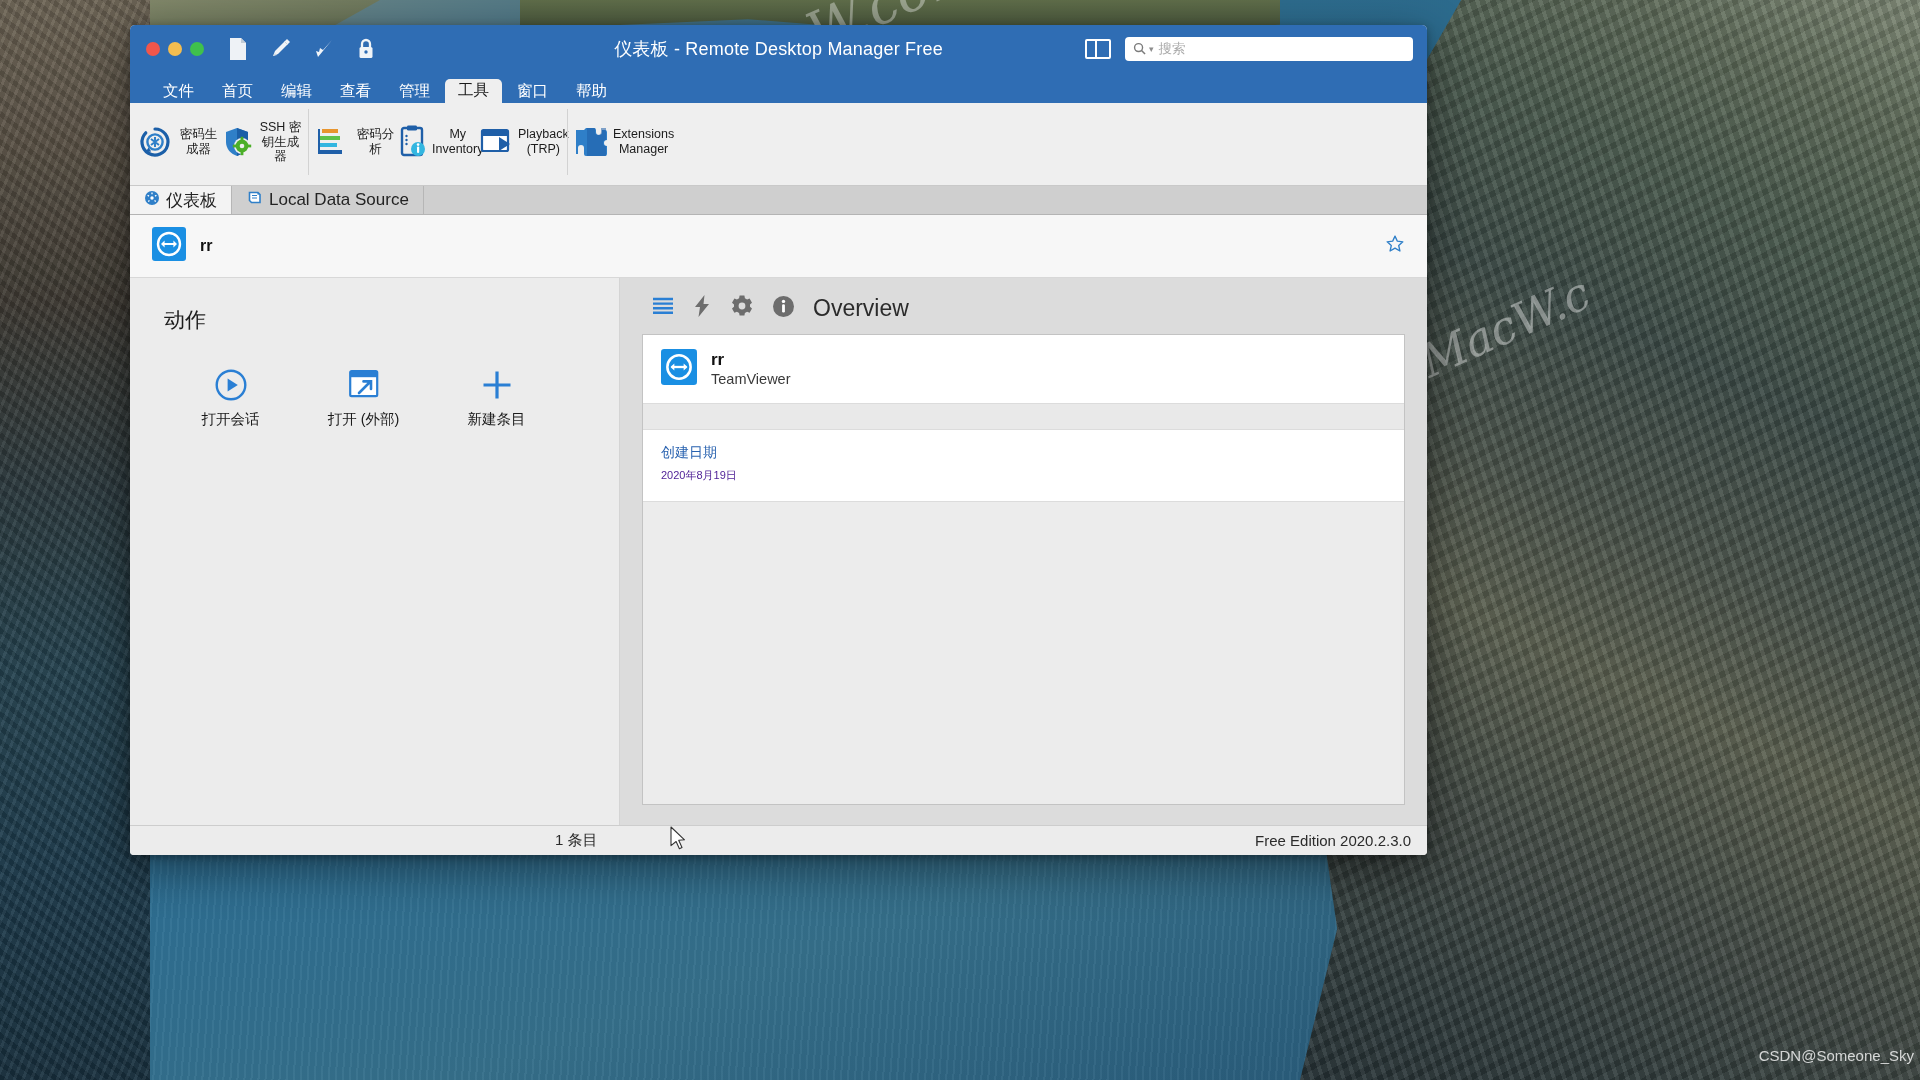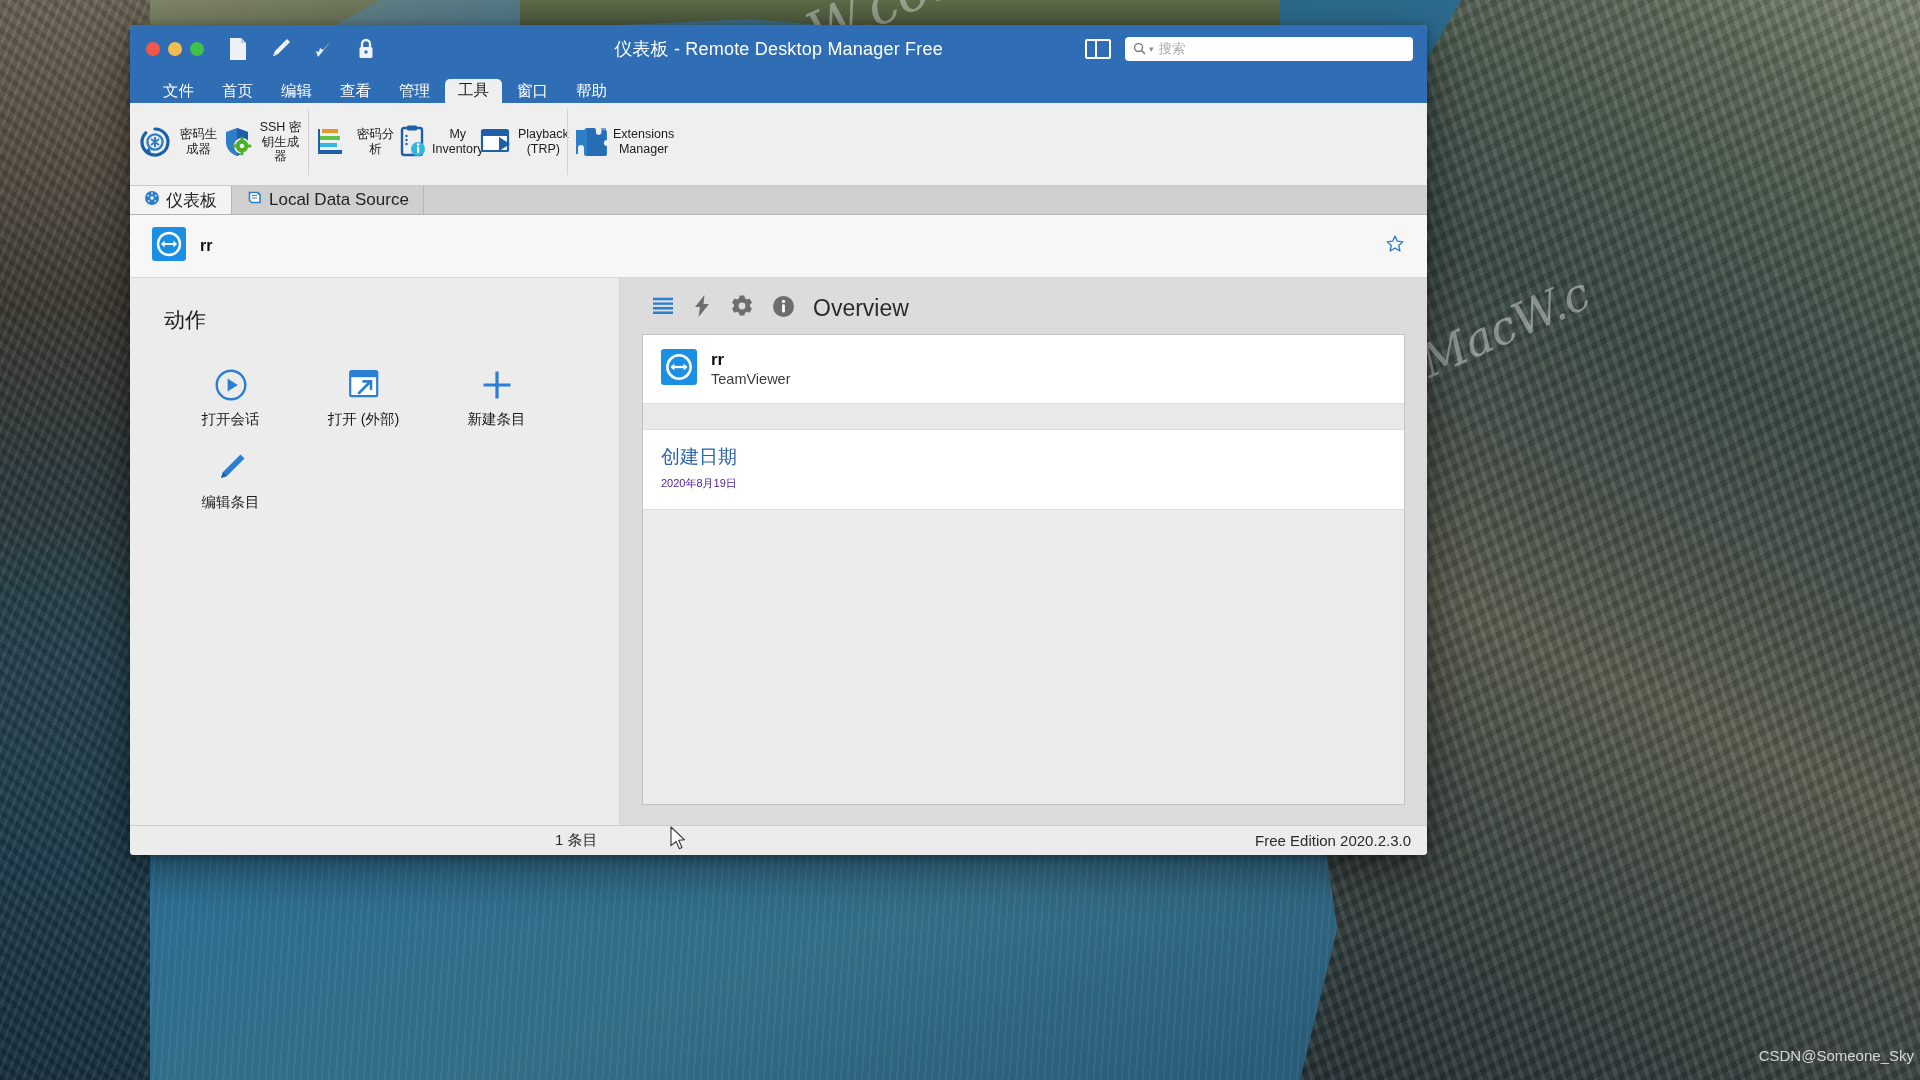--- a/index.html
+++ b/index.html
@@ -210,21 +210,21 @@
   .card-row-head {
     background:#ffffff; padding: 14px 18px; display:flex; align-items:center; gap: 14px;
     border-bottom: 1px solid #dcdcdc;
   }
   .card-row-head .chead-name { font-size: 17px; font-weight:bold; color:#111; line-height:1.25; }
   .card-row-head .chead-sub { font-size: 14.5px; color:#3a3a3a; line-height:1.3; }
   .card-gap { height: 26px; background:#e9e9e9; border-bottom: 1px solid #dcdcdc; }
   .card-row-field {
     background:#ffffff; padding: 14px 18px 18px; border-bottom: 1px solid #dcdcdc;
   }
-  .card-row-field .flabel { font-size: 19px; color:#2a63b0; margin-bottom: 6px; }
+  .card-row-field .flabel { font-size: 14px; color:#2a63b0; margin-bottom: 6px; }
   .card-row-field .fvalue { font-size: 11px; color:#4c1d95; }
   .card-filler { flex:1; background:#ececec; }
 
   
   #statusbar {
     height: 30px; background:#ececec; border-top: 1px solid #cdcdcd;
     display:flex; align-items:center; flex:none; font-size: 15px; color:#2b2b2b;
   }
   #status-count { margin-left: 425px; }
   #status-edition { margin-left:auto; margin-right: 16px; }
@@ -469,29 +469,20 @@
             <span class="alabel">打开 (外部)</span>
           </div>
           <div class="action-cell">
             <span class="aicon">
               <svg width="34" height="34" viewBox="0 0 34 34">
                   <path d="M17 3.5v27M3.5 17h27" stroke="#2a7fd4" stroke-width="3.2" stroke-linecap="butt"></path>
                 </svg>
             </span>
             <span class="alabel">新建条目</span>
           </div>
-          <div class="action-cell">
-            <span class="aicon">
-              <svg width="34" height="34" viewBox="0 0 34 34">
-                <path d="M26.5 3.5l4 4L13 25l-6 2 2-6z" fill="#2a7fd4"></path>
-                <path d="M9 21l4 4-6 2z" fill="#1a5fa8"></path>
-              </svg>
-            </span>
-            <span class="alabel">编辑条目</span>
-          </div>
         </div>
         <div id="cursor">
           <svg width="18" height="26" viewBox="0 0 18 26">
               <path d="M1 1l13.5 12.8-5.8.5 3.3 7.2-2.6 1.2-3.3-7.2L1 19.6z" fill="#ffffff" stroke="#333" stroke-width="1.1" stroke-linejoin="round"></path>
             </svg>
         </div>
       </div>
 
       <div id="detail-panel">
         <div id="detail-toolbar">

